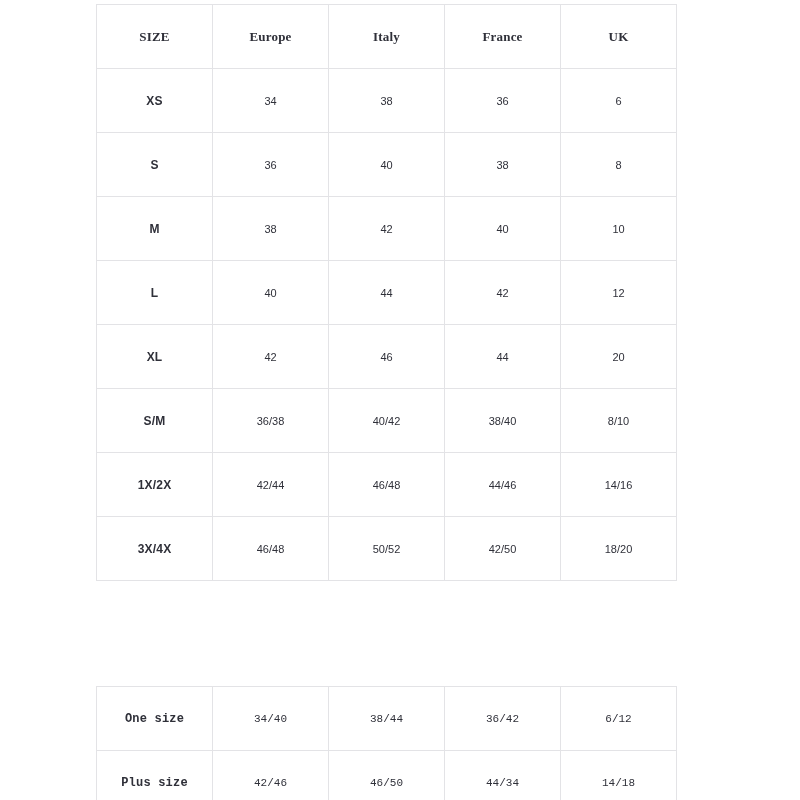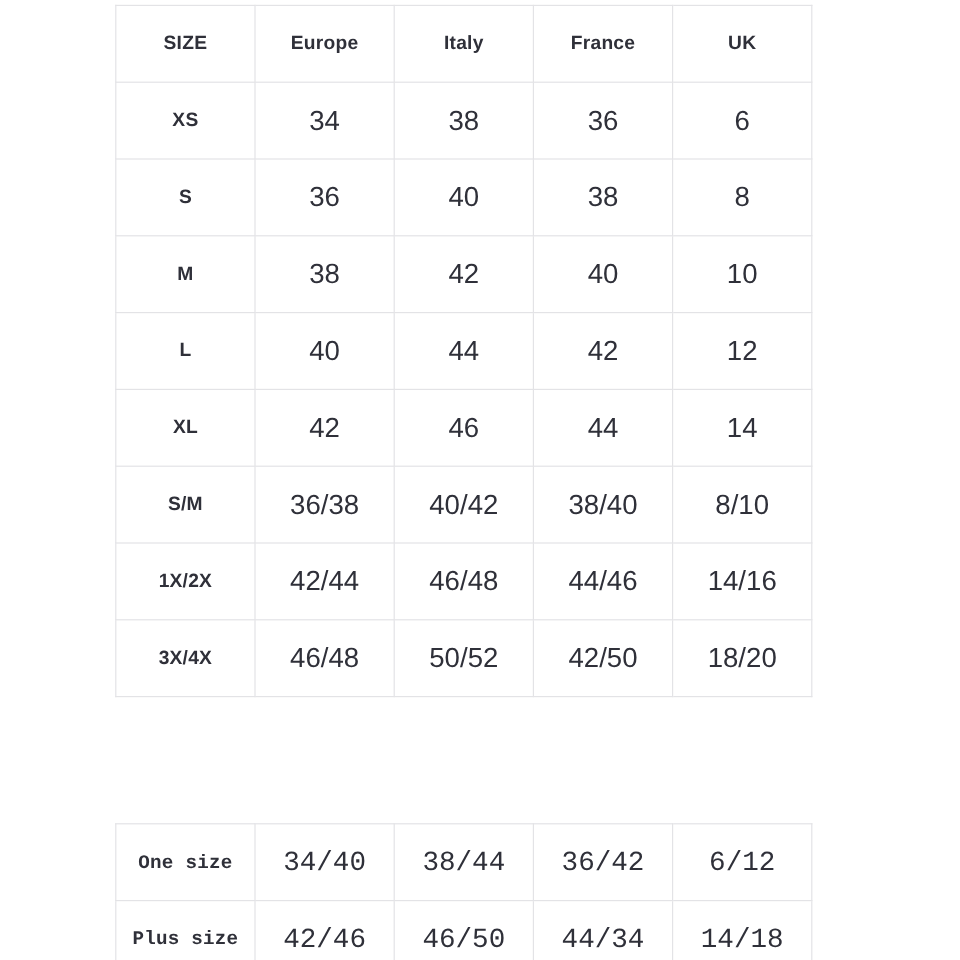--- a/index.html
+++ b/index.html
@@ -37,33 +37,34 @@
     width: 580px;
     font-family: Liberation Mono, monospace;
   }
   col.c-size { width: 116px; }
   col.c-val  { width: 116px; }
   td, th {
     border: 1px solid #e3e3e6;
     height: 63px;
     text-align: center;
     vertical-align: middle;
-    font-size: 23px;
+    font-size: 11px;
     font-weight: 400;
     color: #2f3039;
     padding: 0;
   }
   th {
     font-weight: 700;
-    font-size: 16px;
+    font-size: 13px;
     letter-spacing: 0.2px;
+    font-family: Liberation Serif, serif;
   }
   td.rowhead {
     font-weight: 700;
-    font-size: 16px;
+    font-size: 12px;
     letter-spacing: 0.2px;
   }
   .size-table-2 td {
     height: 63px;
   }
 </style>
 </head>
 <body>
 
 <div class="page">
@@ -112,21 +113,21 @@
         <td>40</td>
         <td>44</td>
         <td>42</td>
         <td>12</td>
       </tr>
       <tr>
         <td class="rowhead">XL</td>
         <td>42</td>
         <td>46</td>
         <td>44</td>
-        <td>14</td>
+        <td>20</td>
       </tr>
       <tr>
         <td class="rowhead">S/M</td>
         <td>36/38</td>
         <td>40/42</td>
         <td>38/40</td>
         <td>8/10</td>
       </tr>
       <tr>
         <td class="rowhead">1X/2X</td>

